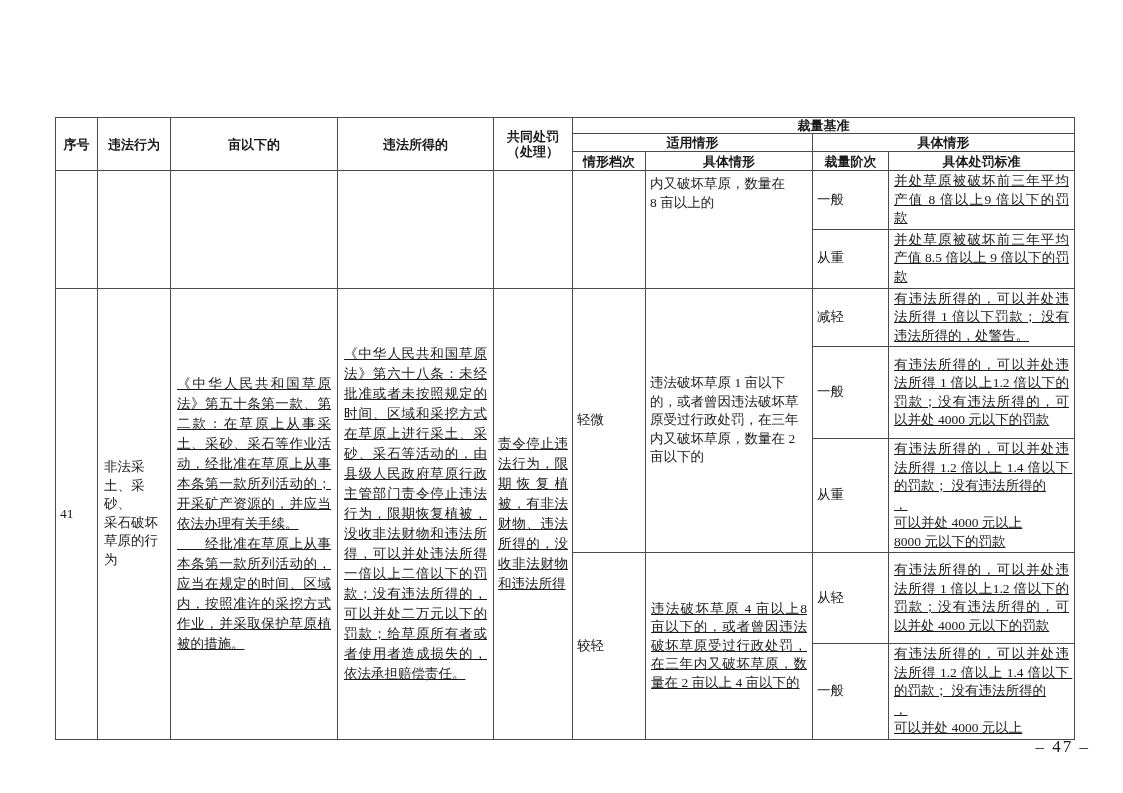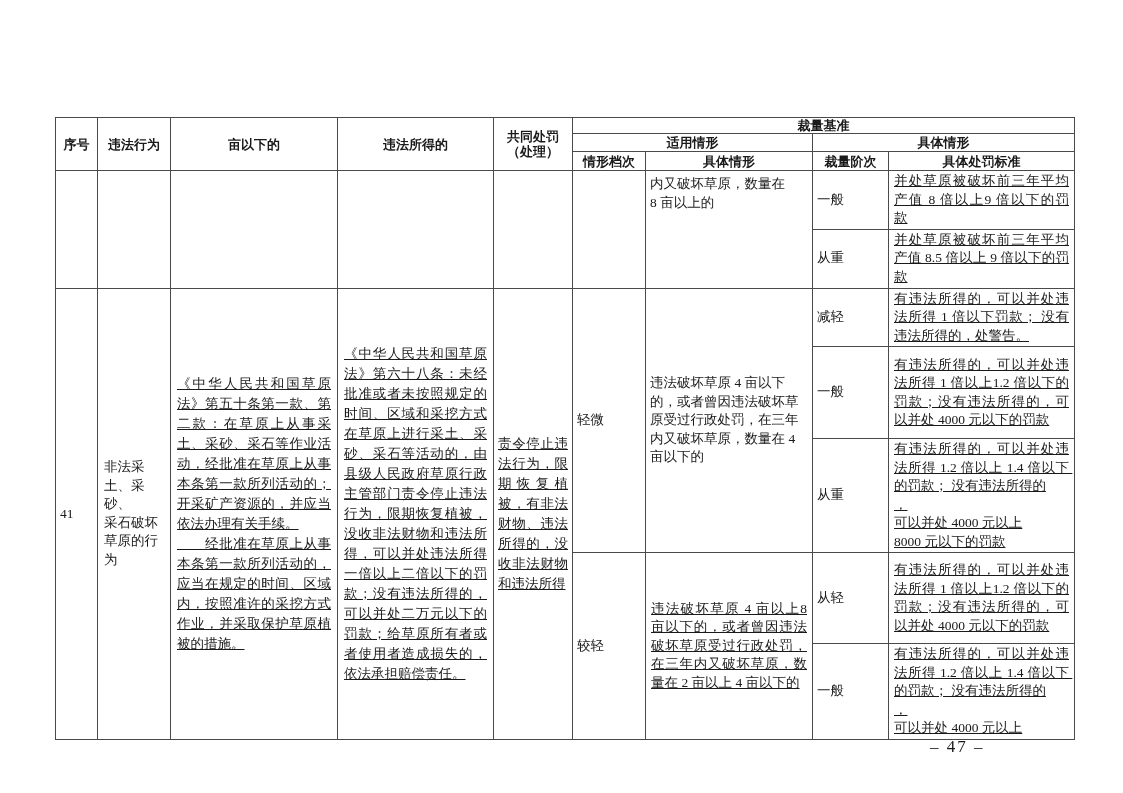--- a/index.html
+++ b/index.html
@@ -40,21 +40,21 @@
   .justify  { text-align: justify; text-justify: inter-character; text-decoration: underline; }
   .pre      { white-space: pre-wrap; }
   .vtop     { vertical-align: top; padding-top: 4px; }
   .longtext { line-height: 20px; padding: 2px 6px; }
   .narrow   { padding: 1px 5px; }
   .pagenum {
     position: absolute;
     left: 930px;
     top: 737px;
     width: 160px;
-    text-align: left;
+    text-align: right;
     font-size: 17px;
     letter-spacing: 2px;
     color: #1a1a1a;
   }
 </style>
 </head>
 <body>
 
 <div class="page">
 
@@ -113,21 +113,21 @@
       <td rowspan="5" class="pre" style="padding-left:6px">非法采
 土、采砂、
 采石破坏
 草原的行
 为</td>
       <td rowspan="5" class="justify pre longtext">《中华人民共和国草原法》第五十条第一款、第二款：在草原上从事采土、采砂、采石等作业活动，经批准在草原上从事本条第一款所列活动的；开采矿产资源的，并应当依法办理有关手续。
 　　经批准在草原上从事本条第一款所列活动的，应当在规定的时间、区域内，按照准许的采挖方式作业，并采取保护草原植被的措施。</td>
       <td rowspan="5" class="justify longtext">《中华人民共和国草原法》第六十八条：未经批准或者未按照规定的时间、区域和采挖方式在草原上进行采土、采砂、采石等活动的，由县级人民政府草原行政主管部门责令停止违法行为，限期恢复植被，没收非法财物和违法所得，可以并处违法所得一倍以上二倍以下的罚款；没有违法所得的，可以并处二万元以下的罚款；给草原所有者或者使用者造成损失的，依法承担赔偿责任。</td>
       <td rowspan="5" class="justify" style="line-height:20px">责令停止违法行为，限期恢复植被，有非法财物、违法所得的，没收非法财物和违法所得</td>
       <td rowspan="3" class="center">轻微</td>
-      <td rowspan="3" class="center">违法破坏草原 4 亩以下的，或者曾因违法破坏草原受过行政处罚，在三年内又破坏草原，数量在 4 亩以下的</td>
+      <td rowspan="3" class="center">违法破坏草原 1 亩以下的，或者曾因违法破坏草原受过行政处罚，在三年内又破坏草原，数量在 2 亩以下的</td>
       <td class="center">减轻</td>
       <td class="justify narrow">有违法所得的，可以并处违法所得 1 倍以下罚款； 没有 违法所得的，处警告。</td>
     </tr>
     <tr style="height:92px">
       <td class="center">一般</td>
       <td class="justify narrow">有违法所得的，可以并处违法所得 1 倍以上1.2 倍以下的 罚款；没有违法所得的，可 以并处 4000 元以下的罚款</td>
     </tr>
     <tr style="height:109px">
       <td class="center">从重</td>
       <td class="justify pre narrow">有违法所得的，可以并处违法所得 1.2 倍以上 1.4 倍以下 的罚款； 没有违法所得的

